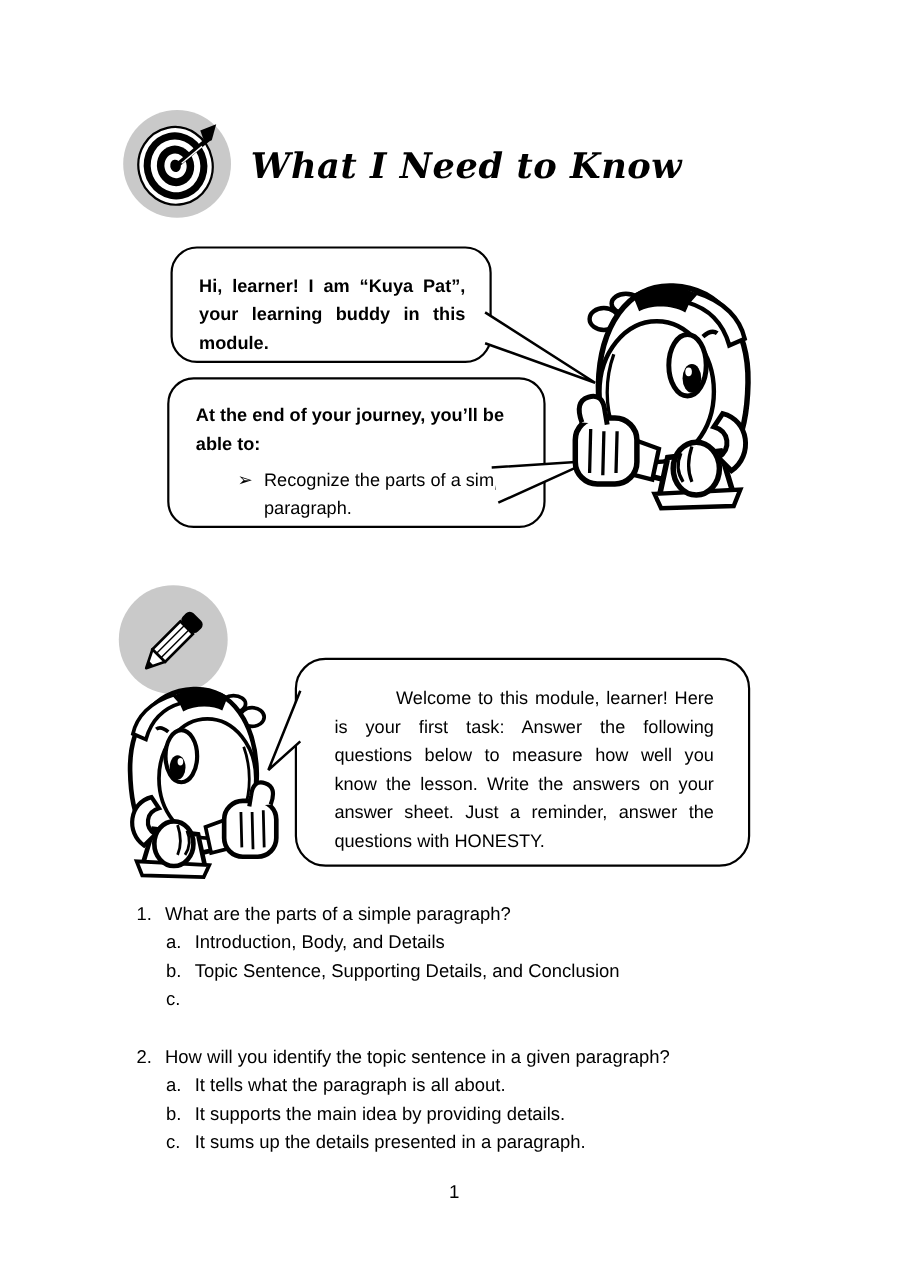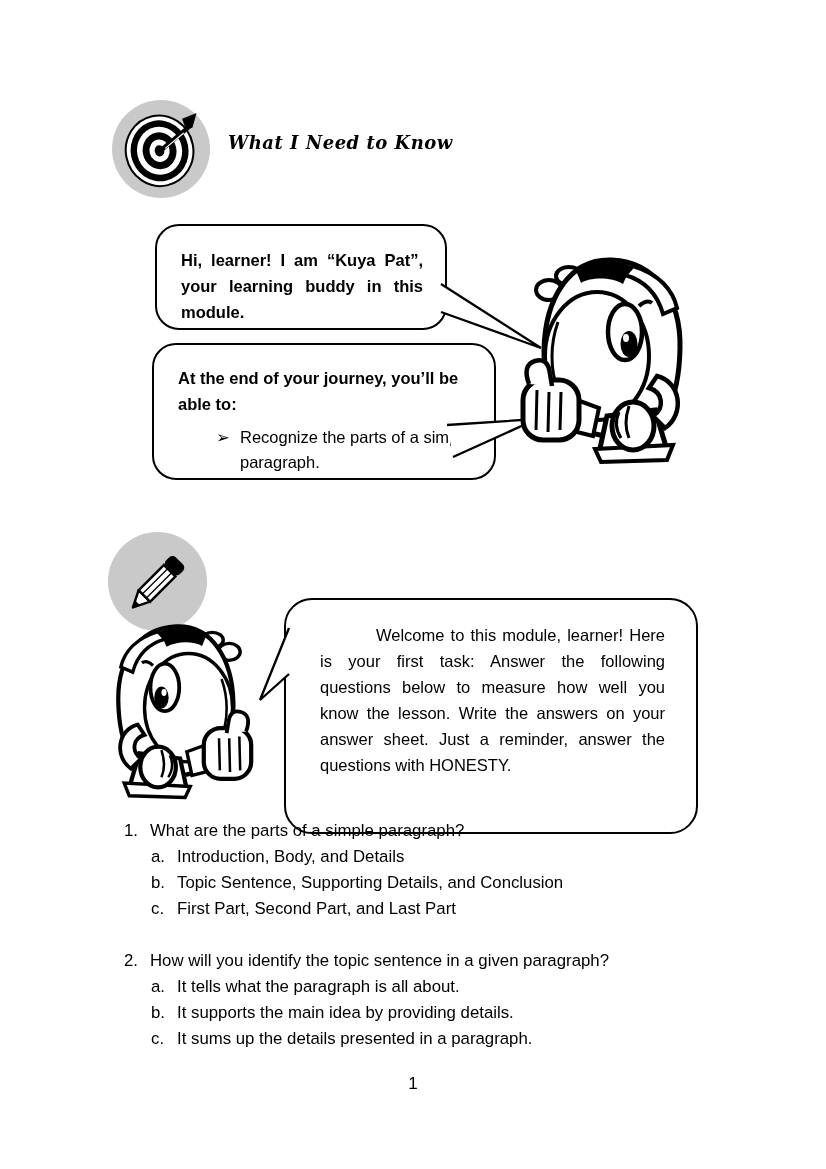--- a/index.html
+++ b/index.html
@@ -5,36 +5,36 @@
   html,body{margin:0;padding:0;background:#fff;}
   .page{
     position:relative;width:826px;height:1169px;background:#ffffff;
     font-family:"Liberation Sans",sans-serif;color:#000;overflow:hidden;
   }
   
   .icon-circle{position:absolute;border-radius:50%;background:#c9c9c9;display:flex;align-items:center;justify-content:center;}
   .icon-circle svg{width:82%;height:82%;}
   .section-heading{
     position:absolute;margin:0;font-family:"DejaVu Serif",serif;
-    font-style:italic;font-weight:bold;font-size:18px;letter-spacing:.5px;color:#000;
+    font-style:italic;font-weight:bold;font-size:32px;letter-spacing:.5px;color:#000;
   }
   
   .bubble{
     position:absolute;border:2.3px solid #000;border-radius:24px;background:#fff;
     box-sizing:border-box;
   }
   .bubble p{margin:8px;}
   .bubble .tail{position:absolute;overflow:visible;}
   .b-intro{left:155px;top:224px;width:292px;height:106px;padding:13px 14px 10px 16px;}
   .b-intro p{font-weight:bold;font-size:16.5px;line-height:26px;text-align:justify;}
   .b-journey{left:152px;top:343px;width:344px;height:137px;padding:12px 14px 10px 16px;}
   .b-journey .lead{font-weight:bold;font-size:16.5px;line-height:26px;}
   .b-journey .bullet-row{display:flex;margin-top:8px;padding-left:46px;font-size:16.5px;line-height:25px;}
   .b-journey .marker{flex:0 0 24px;}
-  .b-welcome{left:284px;top:598px;width:414px;height:236px;padding:14px 23px 10px 26px;border-radius:28px;}
+  .b-welcome{left:268px;top:598px;width:414px;height:190px;padding:14px 23px 10px 26px;border-radius:28px;}
   .b-welcome p{font-size:16.5px;line-height:26px;text-align:justify;text-indent:56px;}
   
   .quiz{position:absolute;left:124px;top:818px;width:600px;font-size:16.8px;line-height:26px;}
   .question{margin-bottom:26px;}
   .q-line{display:flex;}
   .q-num{flex:0 0 26px;}
   .choices{margin-left:27px;}
   .choice{display:flex;}
   .c-letter{flex:0 0 26px;}
   .page-number{position:absolute;left:0;right:0;top:1074px;text-align:center;font-size:17px;}
@@ -167,21 +167,20 @@
         <div class="choice">
           <span class="c-letter">a.</span>
           <span>Introduction, Body, and Details</span>
         </div>
         <div class="choice">
           <span class="c-letter">b.</span>
           <span>Topic Sentence, Supporting Details, and Conclusion</span>
         </div>
         <div class="choice">
           <span class="c-letter">c.</span>
-          <span>First Part, Second Part, and Last Part</span>
         </div>
       </div>
     </div>
 
     <div class="question">
       <div class="q-line">
         <span class="q-num">2.</span>
         <span>How will you identify the topic sentence in a given paragraph?</span>
       </div>
       <div class="choices">

